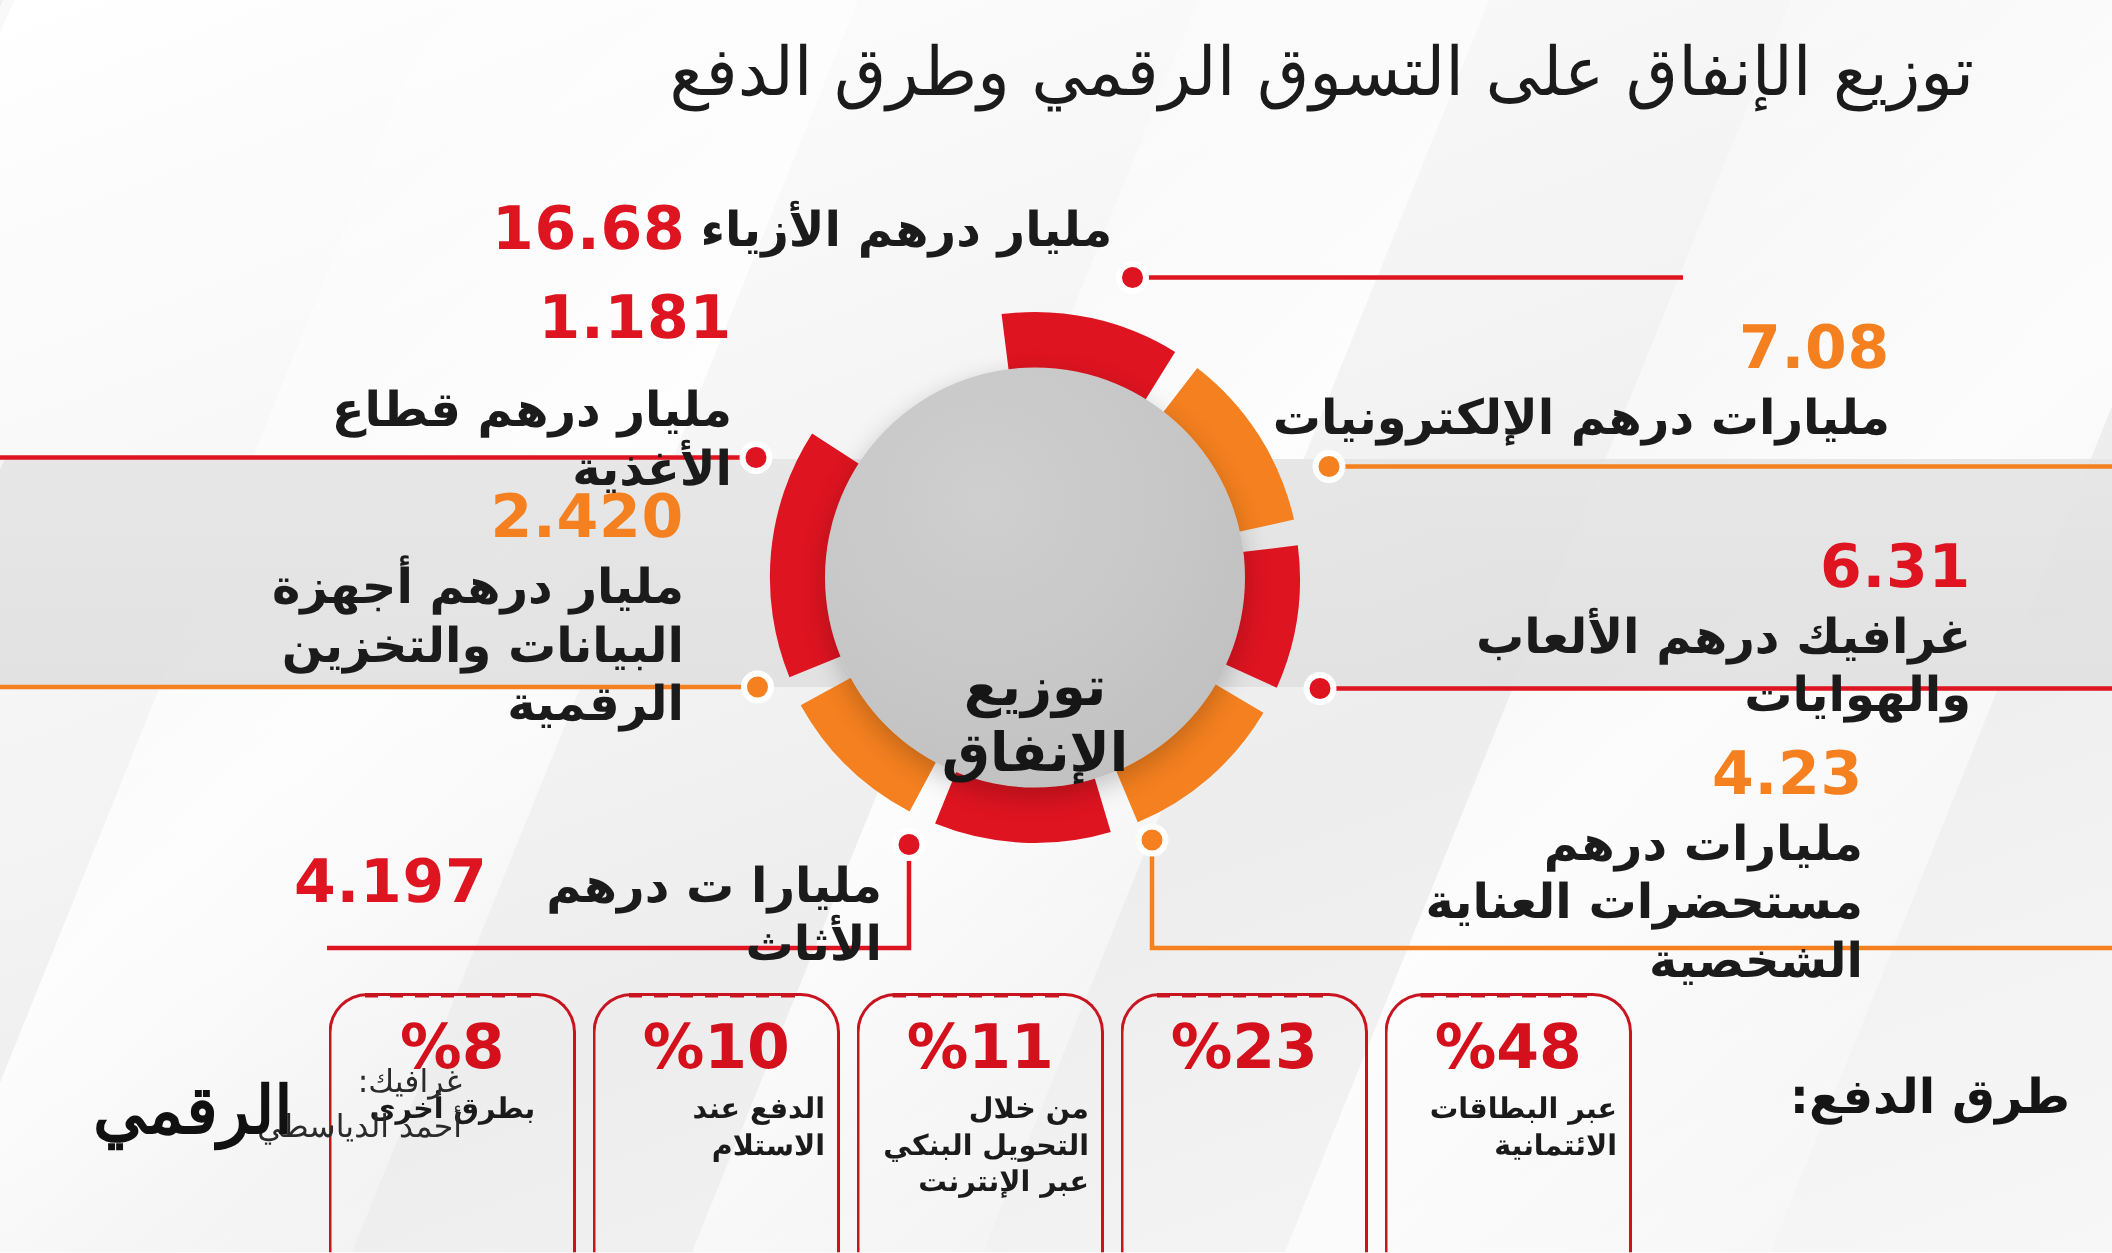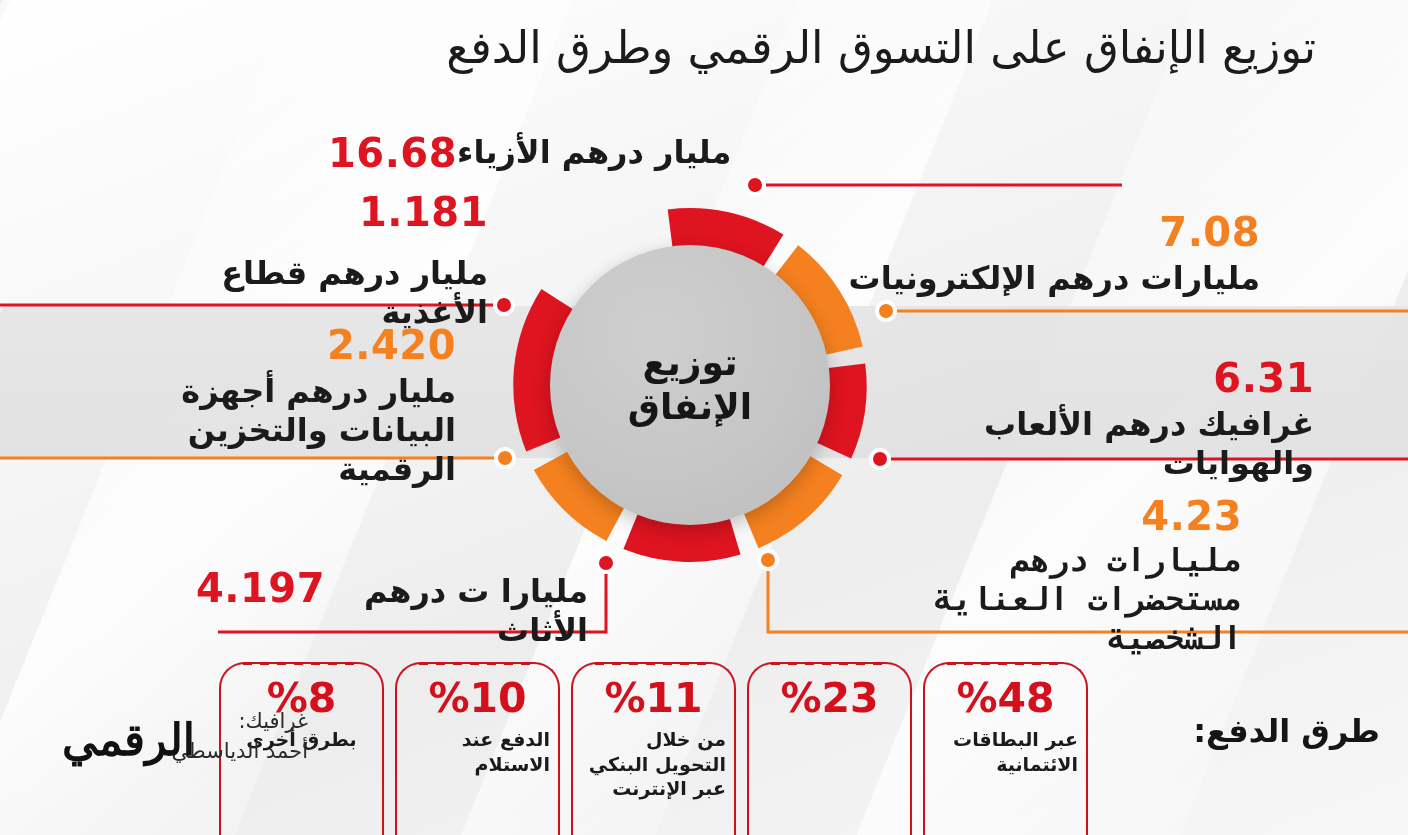--- a/index.html
+++ b/index.html
@@ -51,21 +51,21 @@
   }
 
   
   #donutWrap { position:absolute; left:455px; top:150px; width:470px; height:470px; }
   #donutWrap svg { position:absolute; left:0; top:0; }
   #hub {
     position:absolute; left:95px; top:95px; width:280px; height:280px;
     border-radius:50%;
     background:radial-gradient(circle at 38% 32%, #cfcfcf 0%, #c6c6c6 55%, #bcbcbc 100%);
     box-shadow:0 6px 18px rgba(0,0,0,.22);
-    display:flex; flex-direction:column; align-items:center; justify-content:center;
+    display:flex; flex-direction:column; align-items:center; justify-content:flex-end;
   }
   #hub span {
     display:block; text-align:center;
     font-size:36px; font-weight:bold; color:#161616; line-height:1.22;
     direction:rtl;
   }
 
   
   .conn { position:absolute; pointer-events:none; }
   .dot {
@@ -204,39 +204,39 @@
 
   <div class="dot red" style="left:744px; top:174px;"></div>
   <div class="dot org" style="left:875px; top:300px;"></div>
   <div class="dot red" style="left:869px; top:448px;"></div>
   <div class="dot org" style="left:757px; top:549px;"></div>
   <div class="dot red" style="left:595px; top:552px;"></div>
   <div class="dot org" style="left:494px; top:447px;"></div>
   <div class="dot red" style="left:493px; top:294px;"></div>
 
   <div class="lab right" style="right:320px; top:133px; width:760px;">
-    <div style="display:flex; align-items:flex-start; justify-content:flex-start; flex-direction:row-reverse;">
+    <div style="display:flex; align-items:flex-end; justify-content:flex-start; gap:10px; flex-direction:row-reverse;">
       <span class="num red">16.68</span>
       <span class="txt">مليار درهم الأزياء</span>
     </div>
   </div>
 
   <div class="lab right" style="right:148px; top:212px; width:420px;">
     <div class="num org">7.08</div>
     <div class="txt" style="margin-top:7px;">مليارات درهم الإلكترونيات</div>
   </div>
 
   <div class="lab right" style="right:94px; top:358px; width:455px;">
     <div class="num red">6.31</div>
     <div class="txt" style="margin-top:7px;">غرافيك درهم الألعاب والهوايات</div>
   </div>
 
   <div class="lab right" style="right:166px; top:496px; width:400px;">
     <div class="num org">4.23</div>
-    <div class="txt" style="margin-top:7px;font-family:Liberation Mono, monospace;">مليارات درهم مستحضرات العناية الشخصية</div>
+    <div class="txt" style="margin-top:7px;">مليارات درهم مستحضرات العناية الشخصية</div>
   </div>
 
   <div class="lab right" style="right:820px; top:568px; width:420px;">
     <div style="display:flex; align-items:baseline; justify-content:flex-start; gap:8px; flex-direction:row-reverse;margin-left:28px;">
       <span class="num red">4.197</span>
       <span class="txt">مليارا ت درهم الأثاث</span>
     </div>
   </div>
 
   <div class="lab right" style="right:952px; top:325px; width:330px;">

